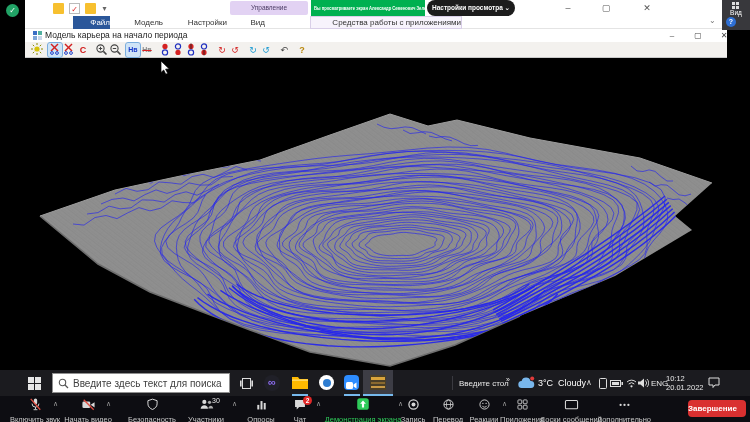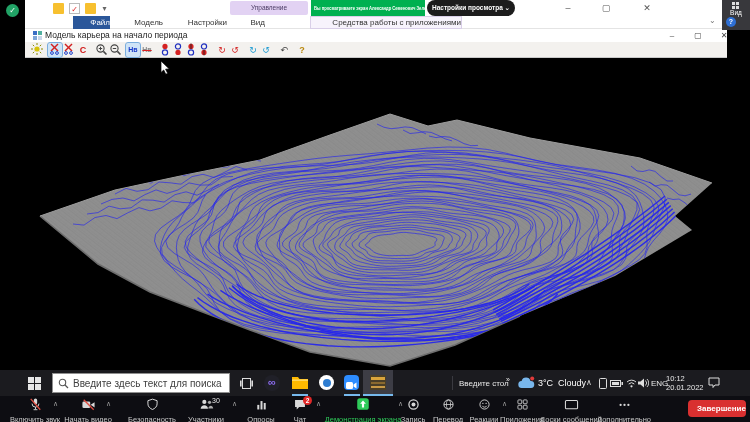--- a/index.html
+++ b/index.html
@@ -53,21 +53,21 @@
   
   .meetbar{position:absolute;left:0;top:396px;width:750px;height:26px;background:#0d0d12}
   .mi{position:absolute;top:1px;transform:translateX(-50%);text-align:center;width:90px}
   .mi-lbl{font-size:7.5px;color:#c9c9c9;margin-top:0px;white-space:nowrap}
   .mi-lbl.green{color:var(--share-green)}
   .chev{position:absolute;top:4px;color:#9a9a9a;font-size:7px}
   .badge-num{position:absolute;font-size:7px;color:#e8e8e8}
   .badge-red{position:absolute;width:9px;height:9px;border-radius:50%;background:#e02828;color:#fff;
     font-size:6.5px;line-height:9px;text-align:center;font-weight:bold}
   .end-btn{position:absolute;left:688px;top:4px;width:58px;height:17px;background:var(--end-red);
-    color:#fff;font-size:8px;font-weight:bold;text-align:right;line-height:17px;border-radius:4px}
+    color:#fff;font-size:8px;font-weight:bold;text-align:left;line-height:17px;border-radius:4px}
 </style>
 </head>
 <body>
 
 <div class="screen">
 
   <div class="abs" style="left:0;top:0;width:25px;height:370px;background:#000">
     <div class="abs" style="left:6px;top:4px;width:13px;height:13px;border-radius:50%;background:#21a366;color:#fff;font-size:8px;line-height:13px;text-align:center">✓</div>
   </div>
 

